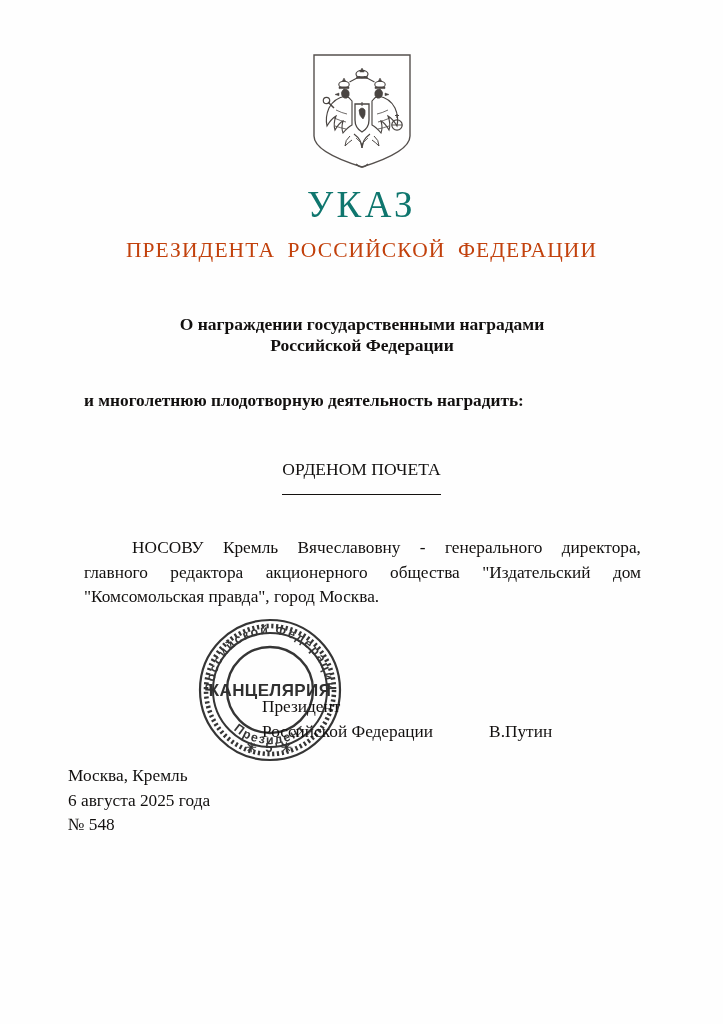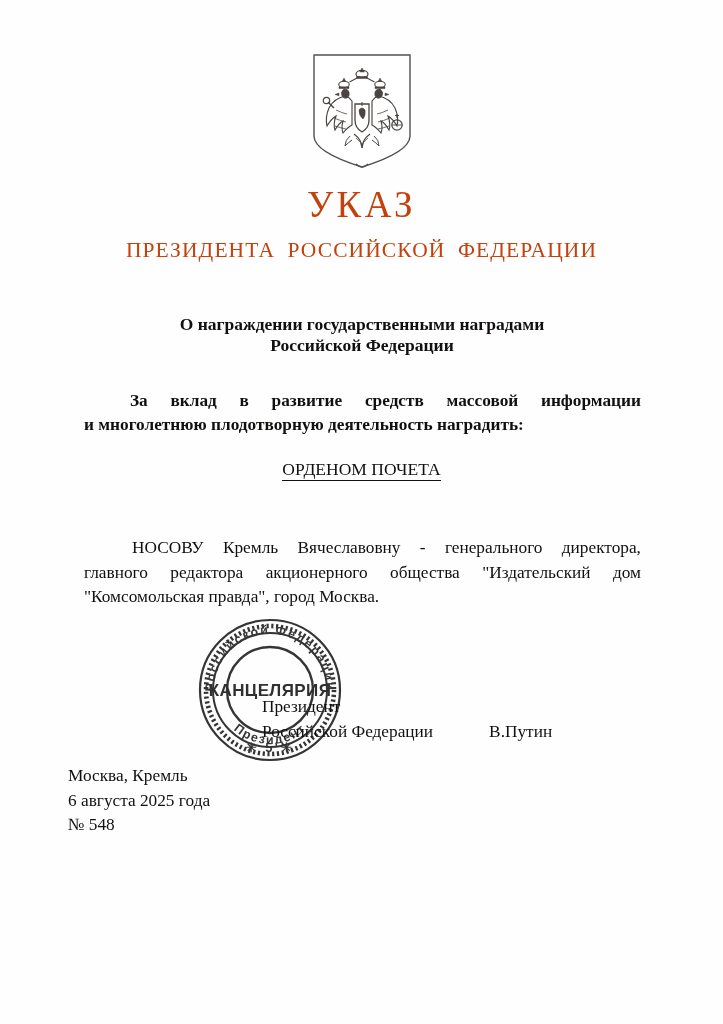--- a/index.html
+++ b/index.html
@@ -39,21 +39,21 @@
   
   .title-ukaz {
     position: absolute;
     left: 0; right: 0;
     top: 186px;
     text-align: center;
     font-size: 37px;
     font-weight: 400;
     letter-spacing: 3.5px;
     line-height: 1;
-    color: #c2410c;
+    color: #0f766e;
   }
   .title-sub {
     position: absolute;
     left: 0; right: 0;
     top: 240px;
     text-align: center;
     font-size: 21.5px;
     font-weight: 400;
     letter-spacing: 1.1px;
     word-spacing: 6px;
@@ -96,21 +96,21 @@
   .award {
     position: absolute;
     left: 0; right: 0;
     top: 459px;
     text-align: center;
     font-size: 17.5px;
     font-weight: 400;
   }
   .award span {
     border-bottom: 1.4px solid #14110f;
-    padding-bottom: 1px;
+    padding-bottom: 15px;
   }
 
   
   .recipient {
     position: absolute;
     left: 84px;
     width: 557px;
     top: 505px;
     font-size: 17.3px;
     font-weight: 400;
@@ -213,29 +213,20 @@
   <div class="title-ukaz">УКАЗ</div>
 
   <div class="title-sub">ПРЕЗИДЕНТА РОССИЙСКОЙ ФЕДЕРАЦИИ</div>
 
   <div class="subject">
     <div>О награждении государственными наградами</div>
     <div>Российской Федерации</div>
   </div>
 
   <div class="preamble">
-    <div class="l1">
-        <span>За</span>
-        <span>вклад</span>
-        <span>в</span>
-        <span>развитие</span>
-        <span>средств</span>
-        <span>массовой</span>
-        <span>информации</span>
-      </div>
     <div class="l2">и многолетнюю плодотворную деятельность наградить:</div>
   </div>
 
   <div class="award">
     <span>ОРДЕНОМ ПОЧЕТА</span>
   </div>
 
   <div class="recipient">
     <div class="row first">
         <span>НОСОВУ</span>

